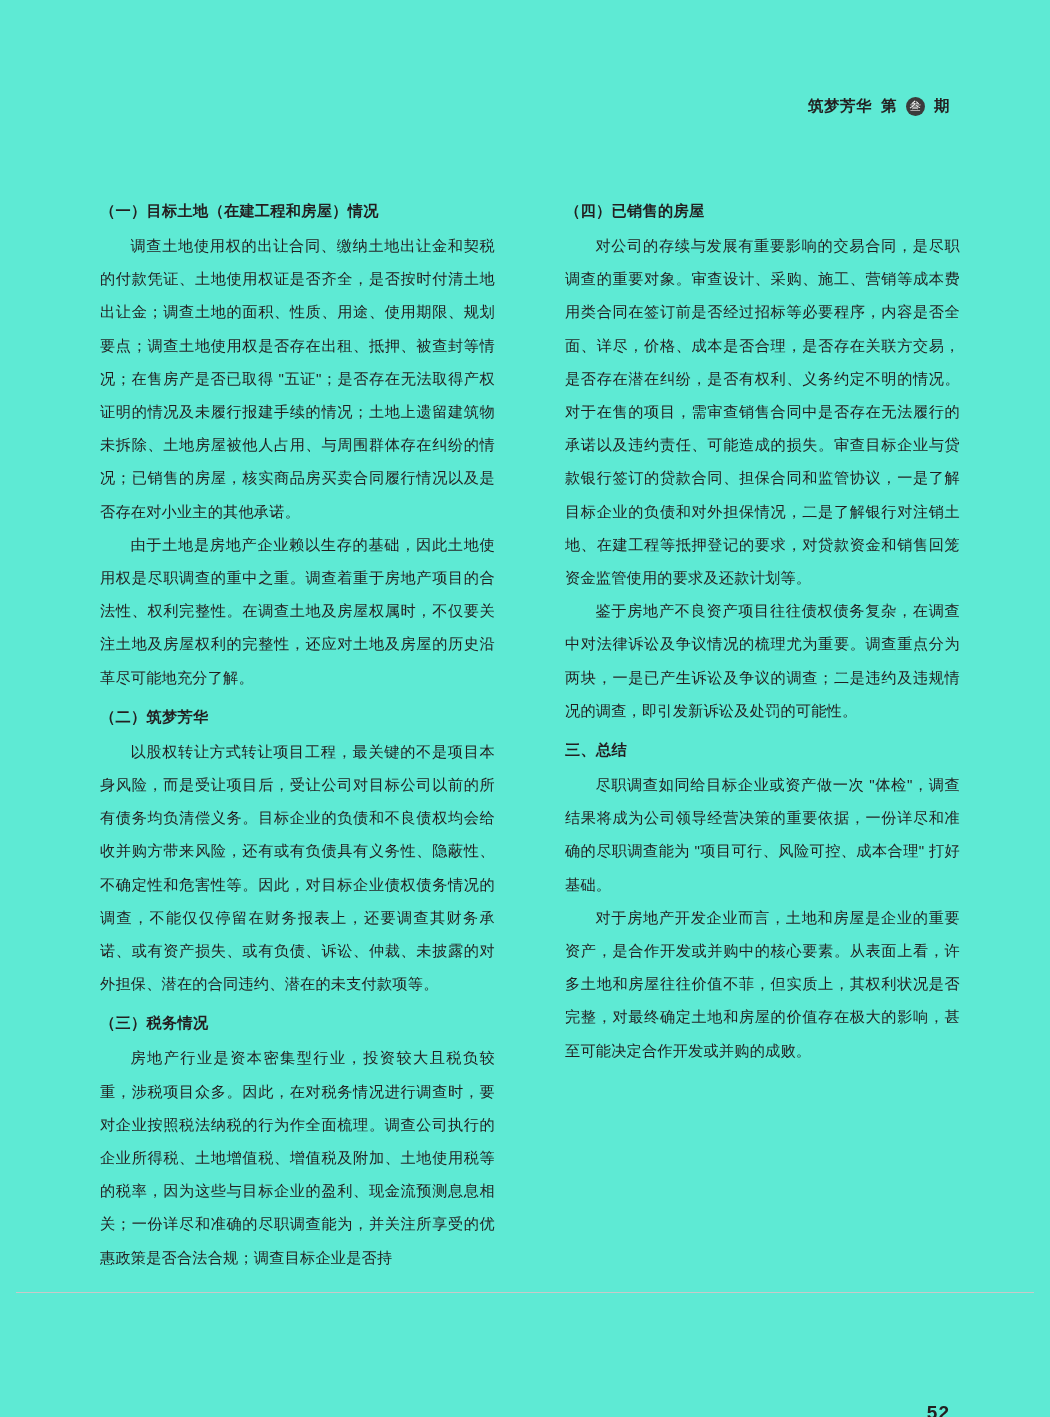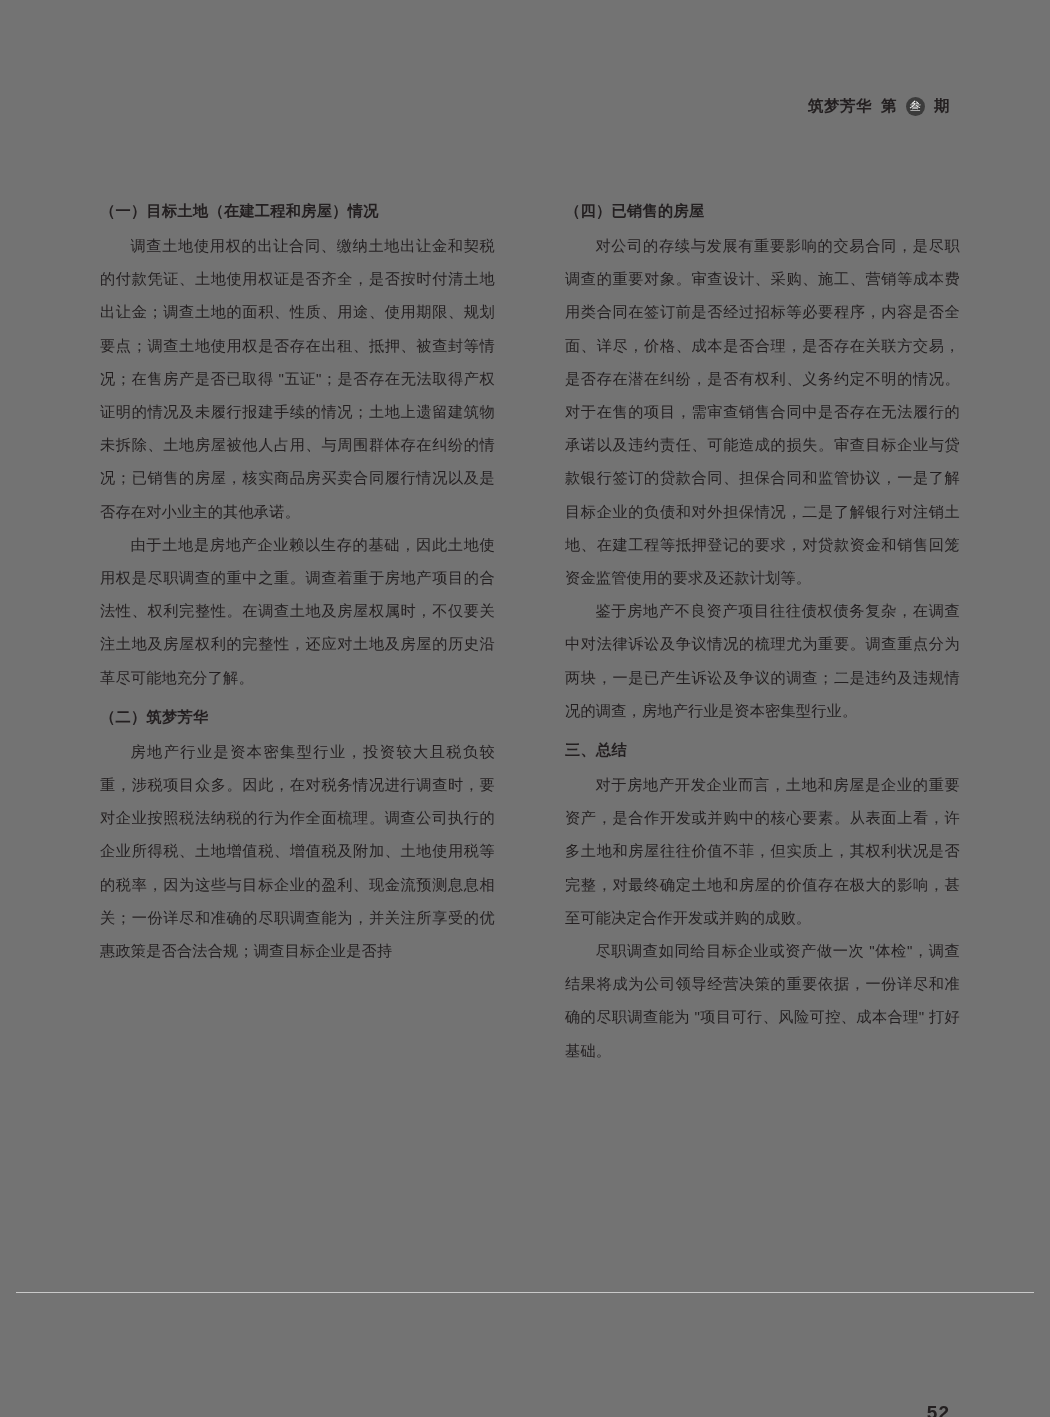--- a/index.html
+++ b/index.html
@@ -13,21 +13,21 @@
     font-family: "Liberation Sans", sans-serif;
     color: #231f20;
     position: relative;
     overflow: hidden;
   }
   .page {
     position: absolute;
     top: 0; left: 0;
     width: 1050px;
     height: 1417px;
-    background: #737373;
+    background: #5eead4;
   }
   
   .header {
     position: absolute;
     top: 96px;
     right: 100px;
     display: flex;
     align-items: center;
     gap: 9px;
     font-size: 15.5px;
@@ -112,30 +112,32 @@
     <span>期</span>
   </div>
 
   <div class="content">
 
     <div class="col">
       <div class="heading">（一）目标土地（在建工程和房屋）情况</div>
       <p class="para">调查土地使用权的出让合同、缴纳土地出让金和契税的付款凭证、土地使用权证是否齐全，是否按时付清土地出让金；调查土地的面积、性质、用途、使用期限、规划要点；调查土地使用权是否存在出租、抵押、被查封等情况；在售房产是否已取得 "五证"；是否存在无法取得产权证明的情况及未履行报建手续的情况；土地上遗留建筑物未拆除、土地房屋被他人占用、与周围群体存在纠纷的情况；已销售的房屋，核实商品房买卖合同履行情况以及是否存在对小业主的其他承诺。</p>
       <p class="para">由于土地是房地产企业赖以生存的基础，因此土地使用权是尽职调查的重中之重。调查着重于房地产项目的合法性、权利完整性。在调查土地及房屋权属时，不仅要关注土地及房屋权利的完整性，还应对土地及房屋的历史沿革尽可能地充分了解。</p>
       <div class="heading">（二）筑梦芳华</div>
+      <p class="para">以股权转让方式转让项目工程，最关键的不是项目本身风险，而是受让项目后，受让公司对目标公司以前的所有债务均负清偿义务。目标企业的负债和不良债权均会给收并购方带来风险，还有或有负债具有义务性、隐蔽性、不确定性和危害性等。因此，对目标企业债权债务情况的调查，不能仅仅停留在财务报表上，还要调查其财务承诺、或有资产损失、或有负债、诉讼、仲裁、未披露的对外担保、潜在的合同违约、潜在的未支付款项等。</p>
+      <div class="heading">（三）税务情况</div>
       <p class="para">房地产行业是资本密集型行业，投资较大且税负较重，涉税项目众多。因此，在对税务情况进行调查时，要对企业按照税法纳税的行为作全面梳理。调查公司执行的企业所得税、土地增值税、增值税及附加、土地使用税等的税率，因为这些与目标企业的盈利、现金流预测息息相关；一份详尽和准确的尽职调查能为，并关注所享受的优惠政策是否合法合规；调查目标企业是否持</p>
     </div>
 
     <div class="col">
       <div class="heading">（四）已销售的房屋</div>
       <p class="para">对公司的存续与发展有重要影响的交易合同，是尽职调查的重要对象。审查设计、采购、施工、营销等成本费用类合同在签订前是否经过招标等必要程序，内容是否全面、详尽，价格、成本是否合理，是否存在关联方交易，是否存在潜在纠纷，是否有权利、义务约定不明的情况。对于在售的项目，需审查销售合同中是否存在无法履行的承诺以及违约责任、可能造成的损失。审查目标企业与贷款银行签订的贷款合同、担保合同和监管协议，一是了解目标企业的负债和对外担保情况，二是了解银行对注销土地、在建工程等抵押登记的要求，对贷款资金和销售回笼资金监管使用的要求及还款计划等。</p>
-      <p class="para">鉴于房地产不良资产项目往往债权债务复杂，在调查中对法律诉讼及争议情况的梳理尤为重要。调查重点分为两块，一是已产生诉讼及争议的调查；二是违约及违规情况的调查，房地产行业是资本密集型行业。</p>
+      <p class="para">鉴于房地产不良资产项目往往债权债务复杂，在调查中对法律诉讼及争议情况的梳理尤为重要。调查重点分为两块，一是已产生诉讼及争议的调查；二是违约及违规情况的调查，即引发新诉讼及处罚的可能性。</p>
       <div class="heading">三、总结</div>
+      <p class="para">尽职调查如同给目标企业或资产做一次 "体检"，调查结果将成为公司领导经营决策的重要依据，一份详尽和准确的尽职调查能为 "项目可行、风险可控、成本合理" 打好基础。</p>
       <p class="para">对于房地产开发企业而言，土地和房屋是企业的重要资产，是合作开发或并购中的核心要素。从表面上看，许多土地和房屋往往价值不菲，但实质上，其权利状况是否完整，对最终确定土地和房屋的价值存在极大的影响，甚至可能决定合作开发或并购的成败。</p>
-      <p class="para">尽职调查如同给目标企业或资产做一次 "体检"，调查结果将成为公司领导经营决策的重要依据，一份详尽和准确的尽职调查能为 "项目可行、风险可控、成本合理" 打好基础。</p>
     </div>
 
   </div>
 
   <div class="footer-rule"></div>
   <div class="folio">52</div>
 
 </div>
 
 </body></html>

